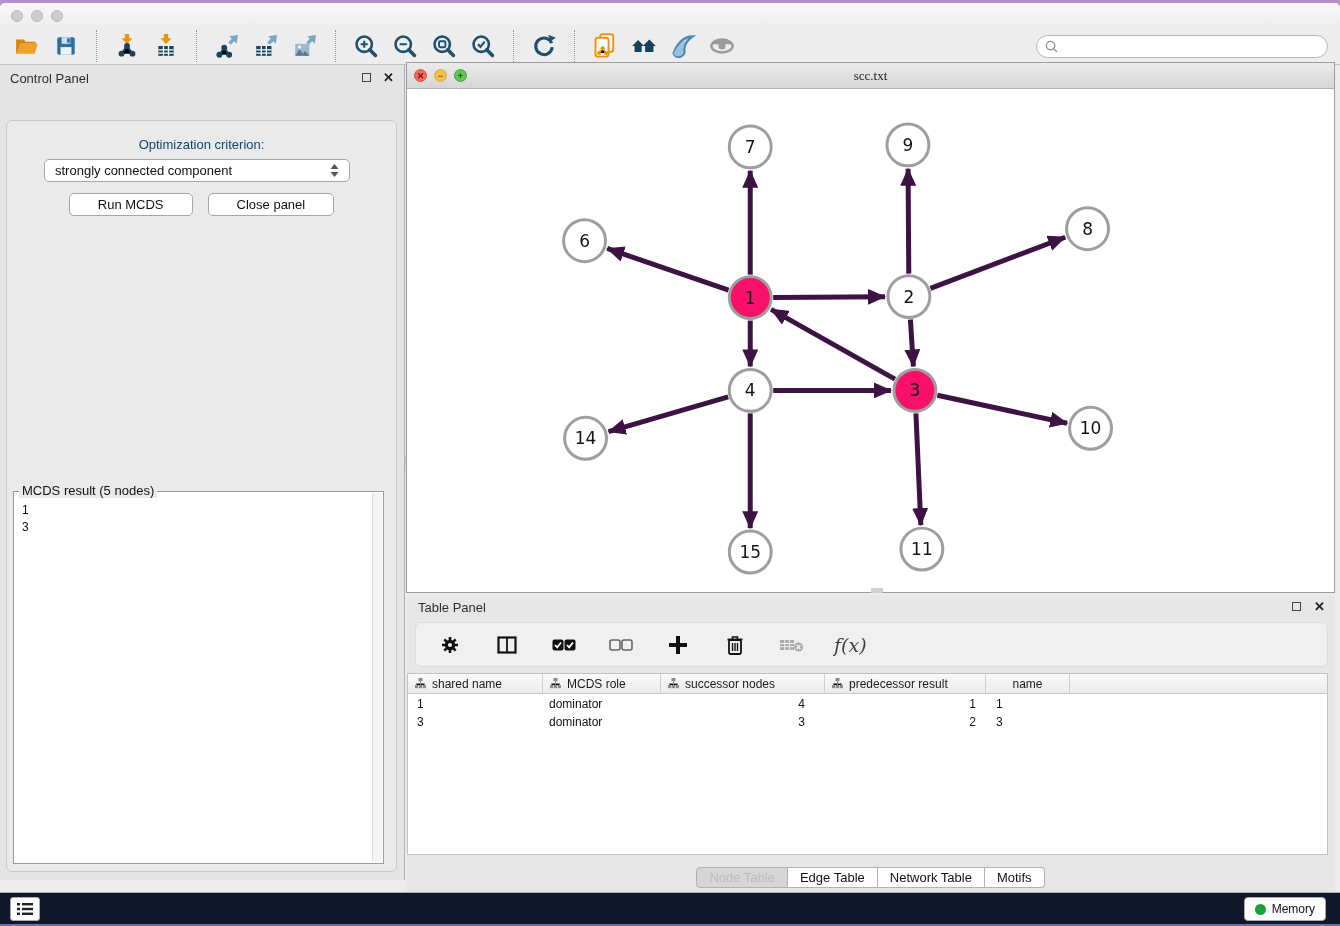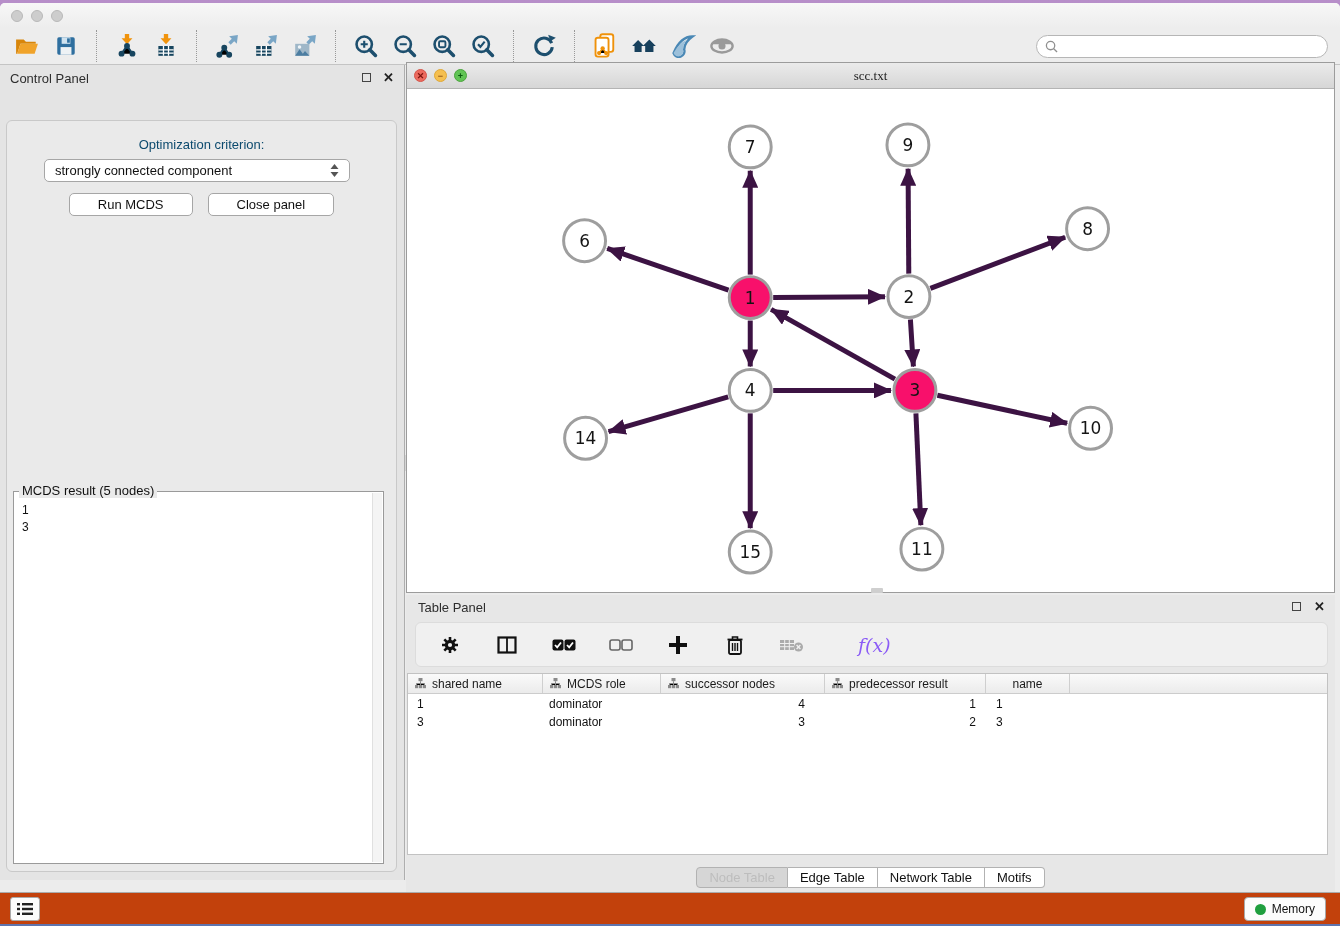--- a/index.html
+++ b/index.html
@@ -74,39 +74,39 @@
   .net-canvas { position:absolute; left:0; right:0; top:26px; bottom:0; background:#fff; }
   .net-handle { position:absolute; left:50%; bottom:-1px; width:12px; height:5px; background:#cfcfcf; border-radius:1px; }
 
   
   .table-panel { position:absolute; left:406px; right:5px; top:592px; bottom:32px; background:#e7e7e7; }
   .tp-head { position:absolute; left:12px; top:5px; font-size:13px; color:#2e2e2e; }
   .tp-icons { position:absolute; right:10px; top:6px; display:flex; gap:13px; align-items:center; }
   .tp-toolbar { position:absolute; left:9px; right:7px; top:27px; height:45px;
     background:#f0f0f0; border:1px solid #dcdcdc; border-radius:6px;
     display:flex; align-items:center; gap:27px; padding-left:19px; }
-  .fx { font-family:"DejaVu Serif", serif; font-style:italic; font-size:19px; color:#8b5cf6;margin-left:24px; }
+  .fx { font-family:"DejaVu Serif", serif; font-style:italic; font-size:19px; color:#404040; }
   .tp-table { position:absolute; left:1px; right:7px; top:78px; height:182px;
     background:#fff; border:1px solid #c2c2c2; }
   .thead { display:flex; height:20px; background:linear-gradient(#fafafa,#ebebeb);
     border-bottom:1px solid #cccccc; }
   .th { display:flex; align-items:center; gap:6px; padding-left:7px;
     font-size:12px; color:#1a1a1a; border-right:1px solid #cfcfcf; }
   .th.center { justify-content:center; padding-left:0; }
   .trow { display:flex; height:16px; font-size:12px; color:#111; margin-top:2px; }
   .td { display:flex; align-items:center; }
   .tp-tabs { position:absolute; left:0; right:0; top:272px; display:flex; justify-content:center; }
   .tp-tab { font-size:13px; padding:2px 12px; background:#fff; border:1px solid #b2b2b2; border-left:none; color:#111; }
   .tp-tab:first-child { border-left:1px solid #b2b2b2; border-radius:4px 0 0 4px; }
   .tp-tab:last-child { border-radius:0 4px 4px 0; }
   .tp-tab.disabled { background:#d6d6d6; color:#bdbdbd; }
 
   
   .statusbar { position:absolute; left:0; right:0; bottom:0; height:32px;
-    background:#c2410c; border-top:1px solid #ababab; }
+    background:#0f172a; border-top:1px solid #ababab; }
   .list-btn { position:absolute; left:10px; top:4px; width:30px; height:24px; background:#fcfcfc;
     border:1px solid #a9a9a9; border-radius:3px; display:flex; align-items:center; justify-content:center; }
   .mem-btn { position:absolute; right:14px; top:4px; height:24px; background:#fcfcfc;
     border:1px solid #a9a9a9; border-radius:4px; display:flex; align-items:center; gap:6px;
     padding:0 10px; font-size:12px; color:#111; }
   .mem-dot { width:11px; height:11px; border-radius:50%; background:#1f9e3e; }
 </style>
 </head>
 <body>
 

